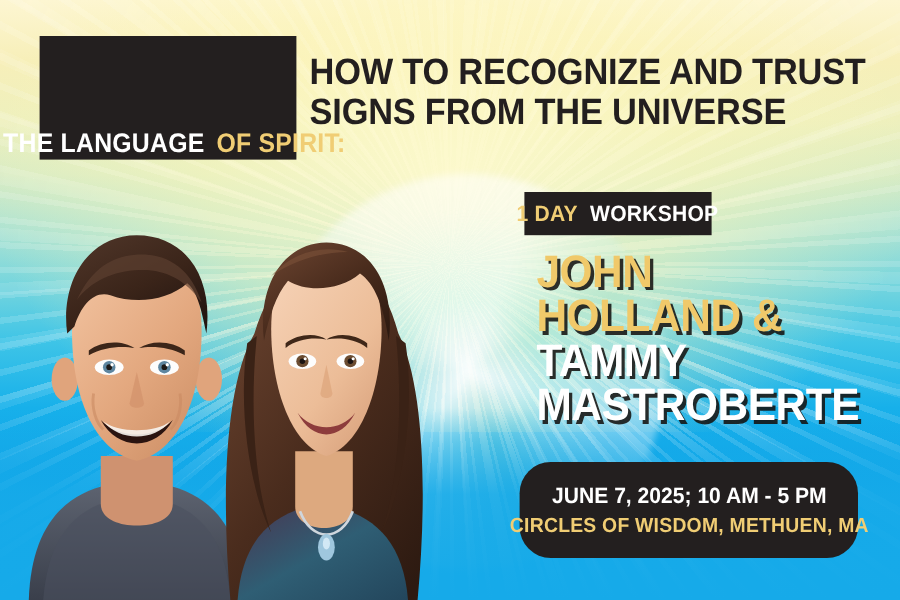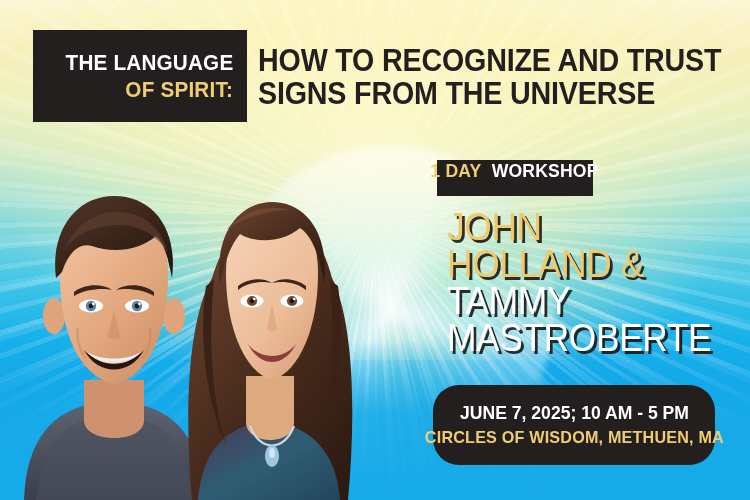--- a/index.html
+++ b/index.html
@@ -68,48 +68,48 @@
   }
   
   .people{position:absolute;left:0;bottom:0;width:400px;height:340px;}
   .person{position:absolute;bottom:0;}
   #person-john{left:18px;width:190px;height:320px;}
   #person-tammy{left:168px;width:200px;height:330px;}
   .person svg{display:block;width:100%;height:100%;}
   
   .box-dark{position:absolute;background:#231f1f;}
   #eyebrow-box{
-    left:33px;top:30px;width:214px;height:92px;
-    display:flex;flex-direction:column;align-items:flex-end;justify-content:center;
+    left:33px;top:30px;width:214px;height:103px;
+    display:flex;flex-direction:row;align-items:flex-end;justify-content:center;
     padding:0 14px 0 10px;
   }
   #eyebrow-line1{
     color:#ffffff;font-weight:bold;font-size:22.5px;letter-spacing:.2px;
     transform:scaleX(.92);transform-origin:right center;white-space:nowrap;line-height:1.22;
   }
   #eyebrow-line2{
     color:#f0cd74;font-weight:bold;font-size:22.5px;letter-spacing:.2px;
     transform:scaleX(.92);transform-origin:right center;white-space:nowrap;line-height:1.22;
   }
   #headline{
     position:absolute;left:258px;top:44px;width:486px;
     color:#231f1f;font-weight:bold;font-size:30.5px;line-height:1.07;
     letter-spacing:-.2px;transform:scaleX(.94);transform-origin:left top;
   }
   #headline div{white-space:nowrap;}
   #workshop-badge{
     left:437px;top:160px;width:156px;height:36px;
-    display:flex;align-items:flex-start;justify-content:center;
+    display:flex;align-items:center;justify-content:center;
   }
   #workshop-badge span{font-weight:bold;font-size:18.5px;transform:scaleX(.95);white-space:nowrap;letter-spacing:.2px;}
   .w-gold{color:#f0cd74;}
   .w-white{color:#ffffff;}
   #presenters{
     position:absolute;left:447px;top:209px;width:300px;
-    font-weight:normal;font-size:38px;line-height:.97;letter-spacing:-.4px;
+    font-weight:bold;font-size:38px;line-height:.97;letter-spacing:-.4px;
   }
   #presenters div{white-space:nowrap;transform:scaleX(.93);transform-origin:left center;}
   .name-gold{color:#f0c96a;text-shadow:3px 3px 0 rgba(20,18,16,.88);}
   .name-white{color:#ffffff;text-shadow:3px 3px 0 rgba(20,18,16,.88);}
   #datetime-box{
     left:433px;top:385px;width:282px;height:80px;
     display:flex;flex-direction:column;align-items:center;justify-content:center;gap:4px;border-radius:26px;
   }
   #datetime-line{color:#ffffff;font-weight:bold;font-size:18.5px;transform:scaleX(.95);white-space:nowrap;letter-spacing:0px;}
   #venue-line{color:#f0cd74;font-weight:bold;font-size:17px;transform:scaleX(.95);white-space:nowrap;letter-spacing:.2px;}

